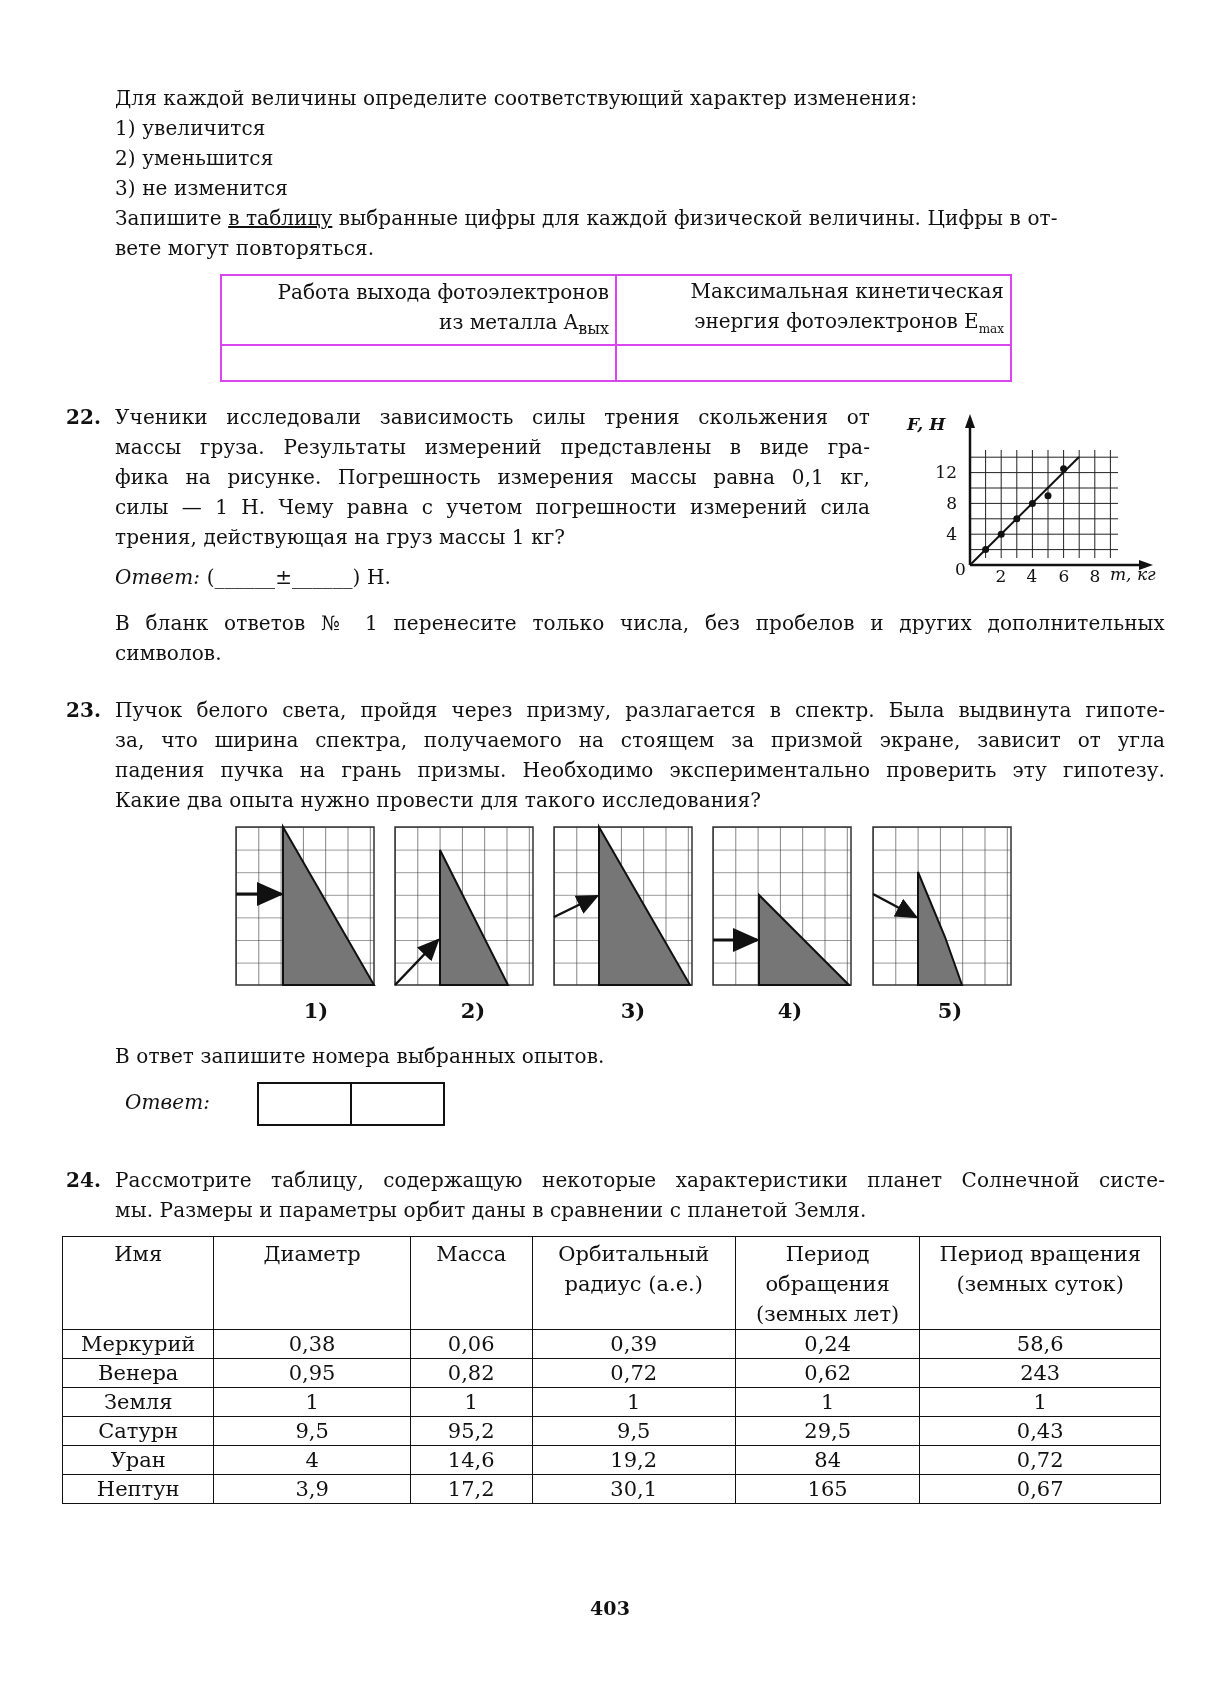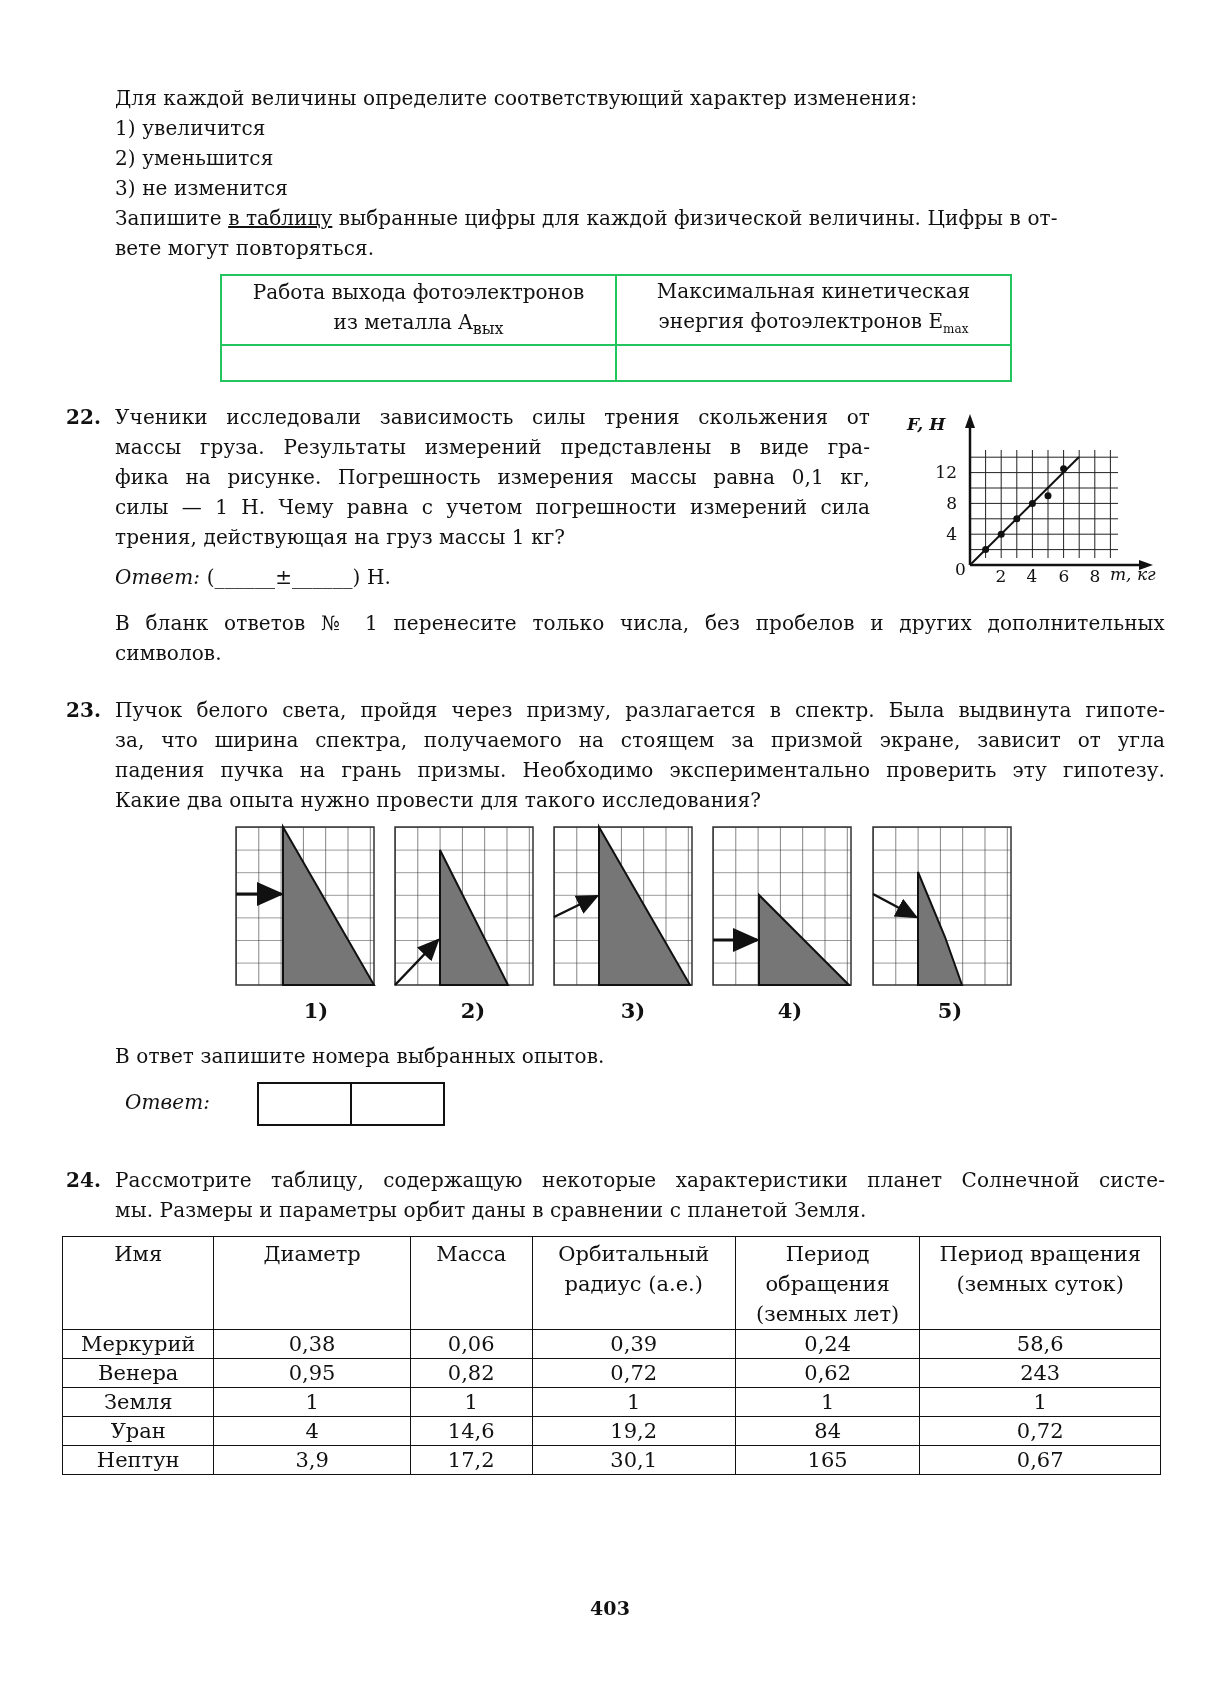--- a/index.html
+++ b/index.html
@@ -9,21 +9,21 @@
     color: #111; font-size: 20px;
   }
   .abs { position: absolute; }
   .line { position: absolute; white-space: nowrap; font-size: 20px; letter-spacing: 0.1px; }
   .justify { text-align: justify; text-align-last: justify; }
   .num { font-weight: bold; }
   .ital { font-style: italic; }
   u { text-decoration: underline; }
 
   table.ans { position: absolute; border-collapse: collapse; }
-  table.ans td { border: 2px solid #22c55e; text-align: center; vertical-align: middle; font-size: 20px; line-height: 30px; padding: 0 6px; }
+  table.ans td { border: 2px solid #d946ef; text-align: right; vertical-align: middle; font-size: 20px; line-height: 30px; padding: 0 6px; }
 
   table.planets { position: absolute; border-collapse: collapse; }
   table.planets td, table.planets th { border: 1.6px solid #111; text-align: center; font-size: 21px; padding: 0; font-weight: normal; }
   table.planets th { vertical-align: top; line-height: 30px; padding-top: 2px; }
   table.planets td { height: 28px; line-height: 28px; }
   .panel-label { position: absolute; font-size: 21px; font-weight: bold; text-align: center; width: 60px; }
 
   .box2 { position: absolute; border: 2px solid #111; display: flex; }
   .box2 div { flex: 1; }
   .box2 div + div { border-left: 2px solid #111; }
@@ -216,20 +216,28 @@
     </tr>
     <tr>
       <td>Земля</td>
         <td>1</td>
         <td>1</td>
         <td>1</td>
         <td>1</td>
         <td>1</td>
     </tr>
     <tr>
+      <td>Сатурн</td>
+        <td>9,5</td>
+        <td>95,2</td>
+        <td>9,5</td>
+        <td>29,5</td>
+        <td>0,43</td>
+    </tr>
+    <tr>
       <td>Уран</td>
         <td>4</td>
         <td>14,6</td>
         <td>19,2</td>
         <td>84</td>
         <td>0,72</td>
     </tr>
     <tr>
       <td>Нептун</td>
         <td>3,9</td>

